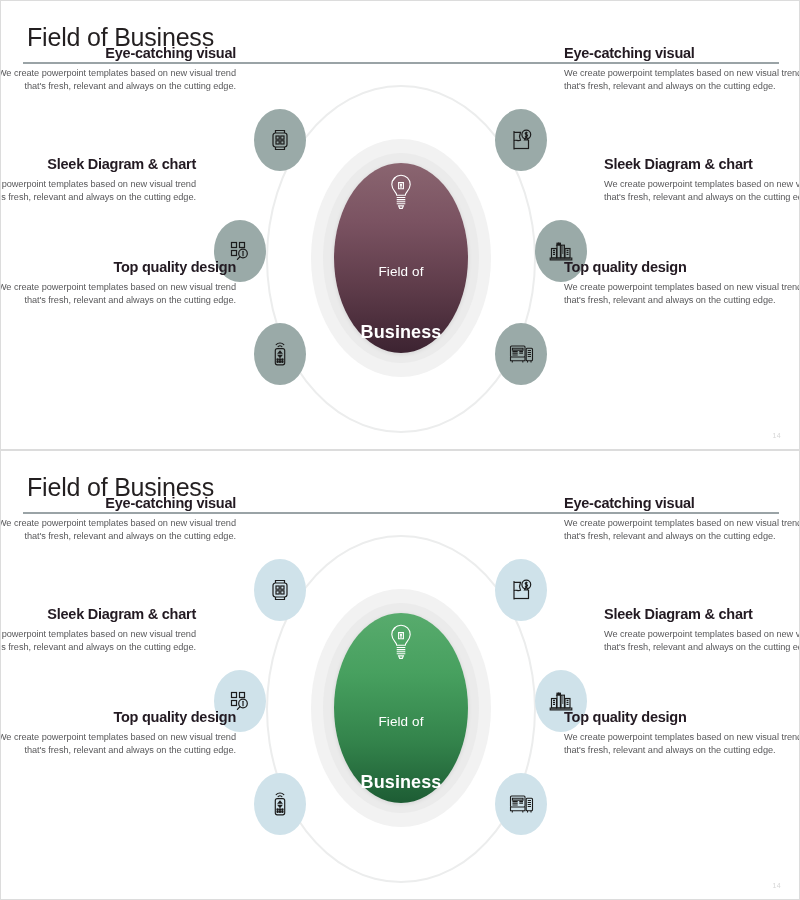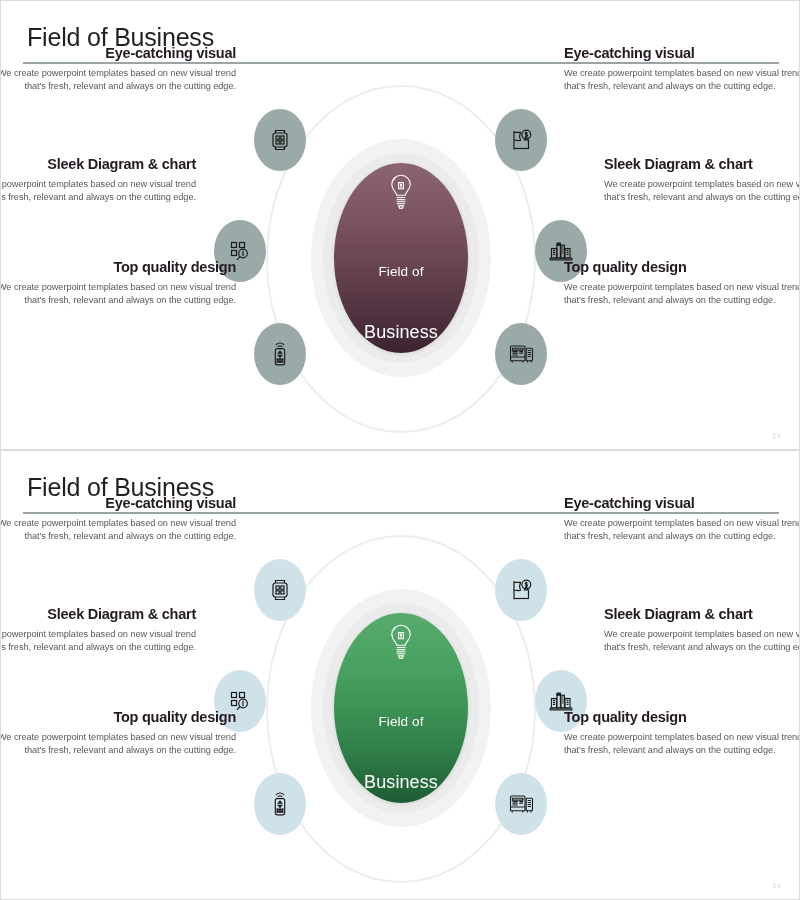--- a/index.html
+++ b/index.html
@@ -113,21 +113,21 @@
   }
   .core-icon { margin-bottom: 6px; }
   .core-line1 {
     font-size: 13.5px;
     font-weight: 400;
     line-height: 1.15;
     letter-spacing: 0.1px;
   }
   .core-line2 {
     font-size: 18px;
-    font-weight: 400;
+    font-weight: 700;
     line-height: 1.2;
     letter-spacing: 0.1px;
   }
 
   
   .bubble {
     position: absolute;
     width: 52px;
     height: 62px;
     border-radius: 50%;

